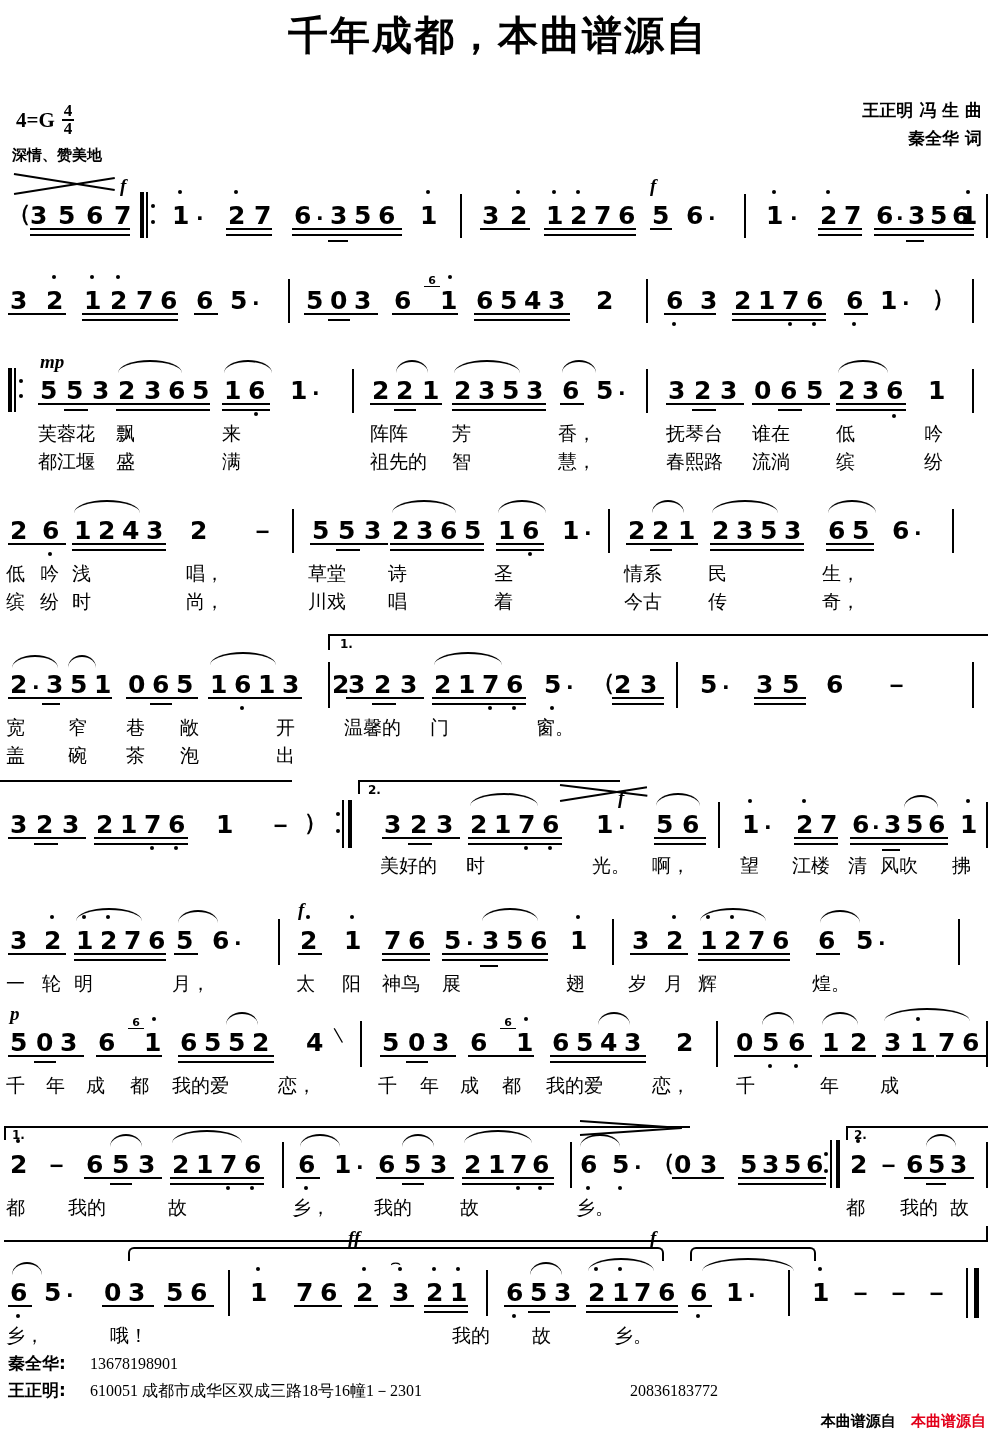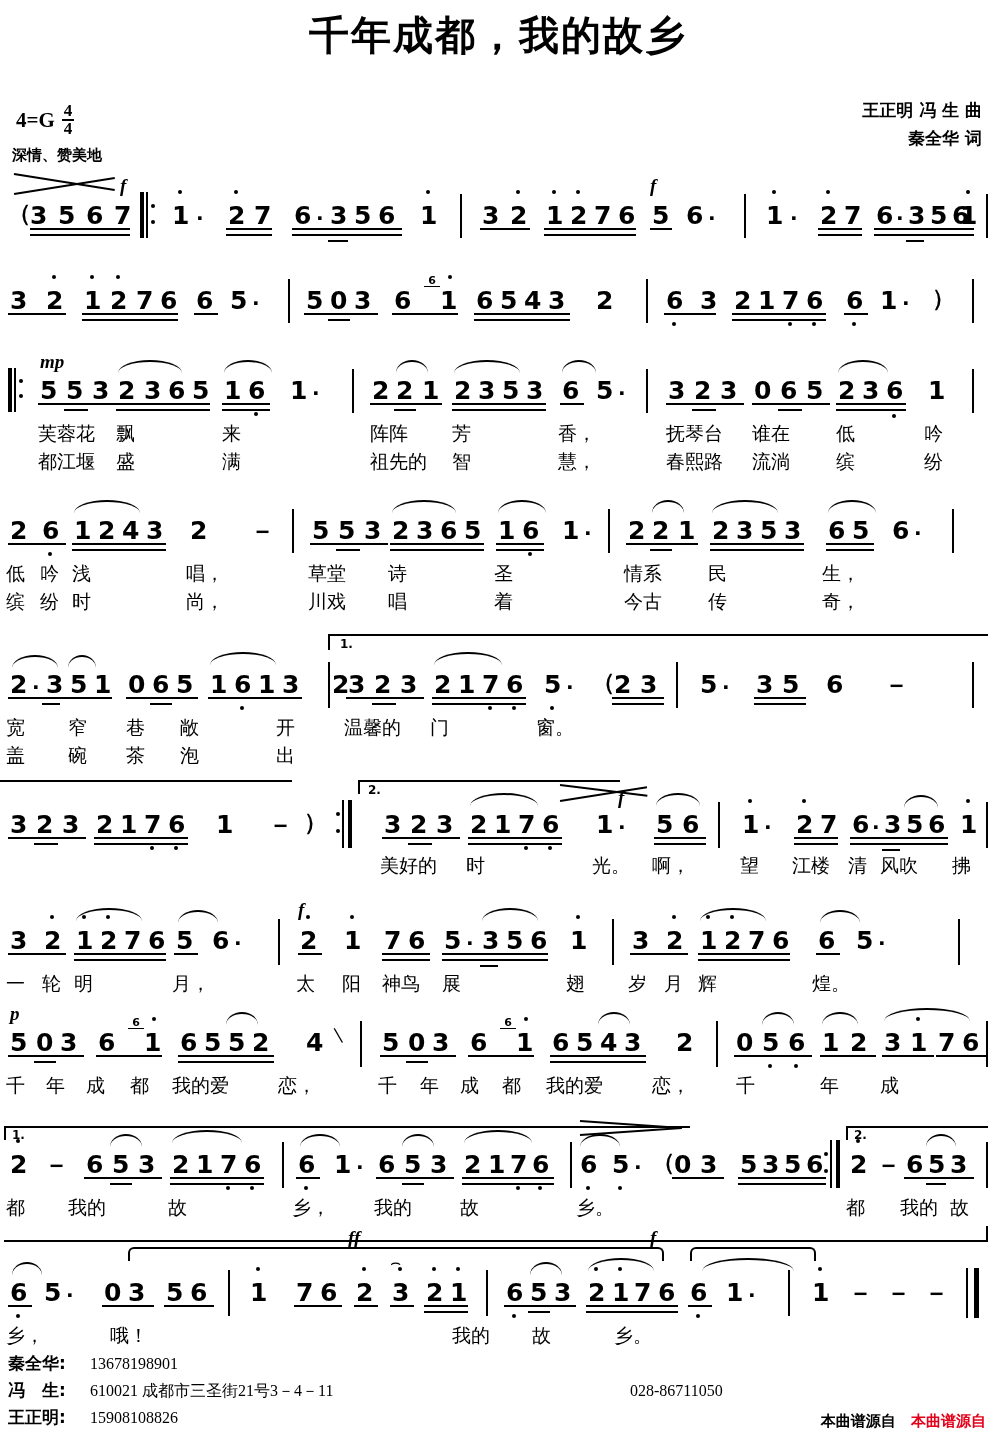--- a/index.html
+++ b/index.html
@@ -108,21 +108,21 @@
     position:absolute;right:10px;top:1412px;
     font-family:"DejaVu Sans", sans-serif;font-size:15px;font-weight:bold;
   }
   .source .site{color:#e2001a;margin-left:10px;}
 </style>
 </head>
 <body>
 
 <div class="sheet">
 
-  <div class="title">千年成都，我的故乡</div>
+  <div class="title">千年成都，本曲谱源自</div>
 
   <div class="keysig">
     <span>4=G</span>
     <span class="frac">
       <span class="num">4</span>
       <span class="den">4</span>
     </span>
   </div>
   <div class="expr">深情、赞美地</div>
 
@@ -1067,27 +1067,23 @@
     <div class="lyric" style="left:532px;top:1326px;">故</div>
     <div class="lyric" style="left:614px;top:1326px;">乡。</div>
   </div>
 
   <div class="footer">
     <div class="frow">
       <span class="fname">秦全华:</span>
       <span class="fphone">13678198901</span>
     </div>
     <div class="frow">
-      <span class="fname">冯　生:</span>
-      <span class="faddr">610021  成都市三圣街21号3－4－11</span>
-      <span class="fphone">028-86711050</span>
-    </div>
-    <div class="frow">
       <span class="fname">王正明:</span>
-      <span class="fphone">15908108826</span>
+      <span class="faddr">610051  成都市成华区双成三路18号16幢1－2301</span>
+      <span class="fphone">20836183772</span>
     </div>
   </div>
 
   <div class="source">
     <span>本曲谱源自</span>
     <span class="site">本曲谱源自</span>
   </div>
 
 </div>
 

